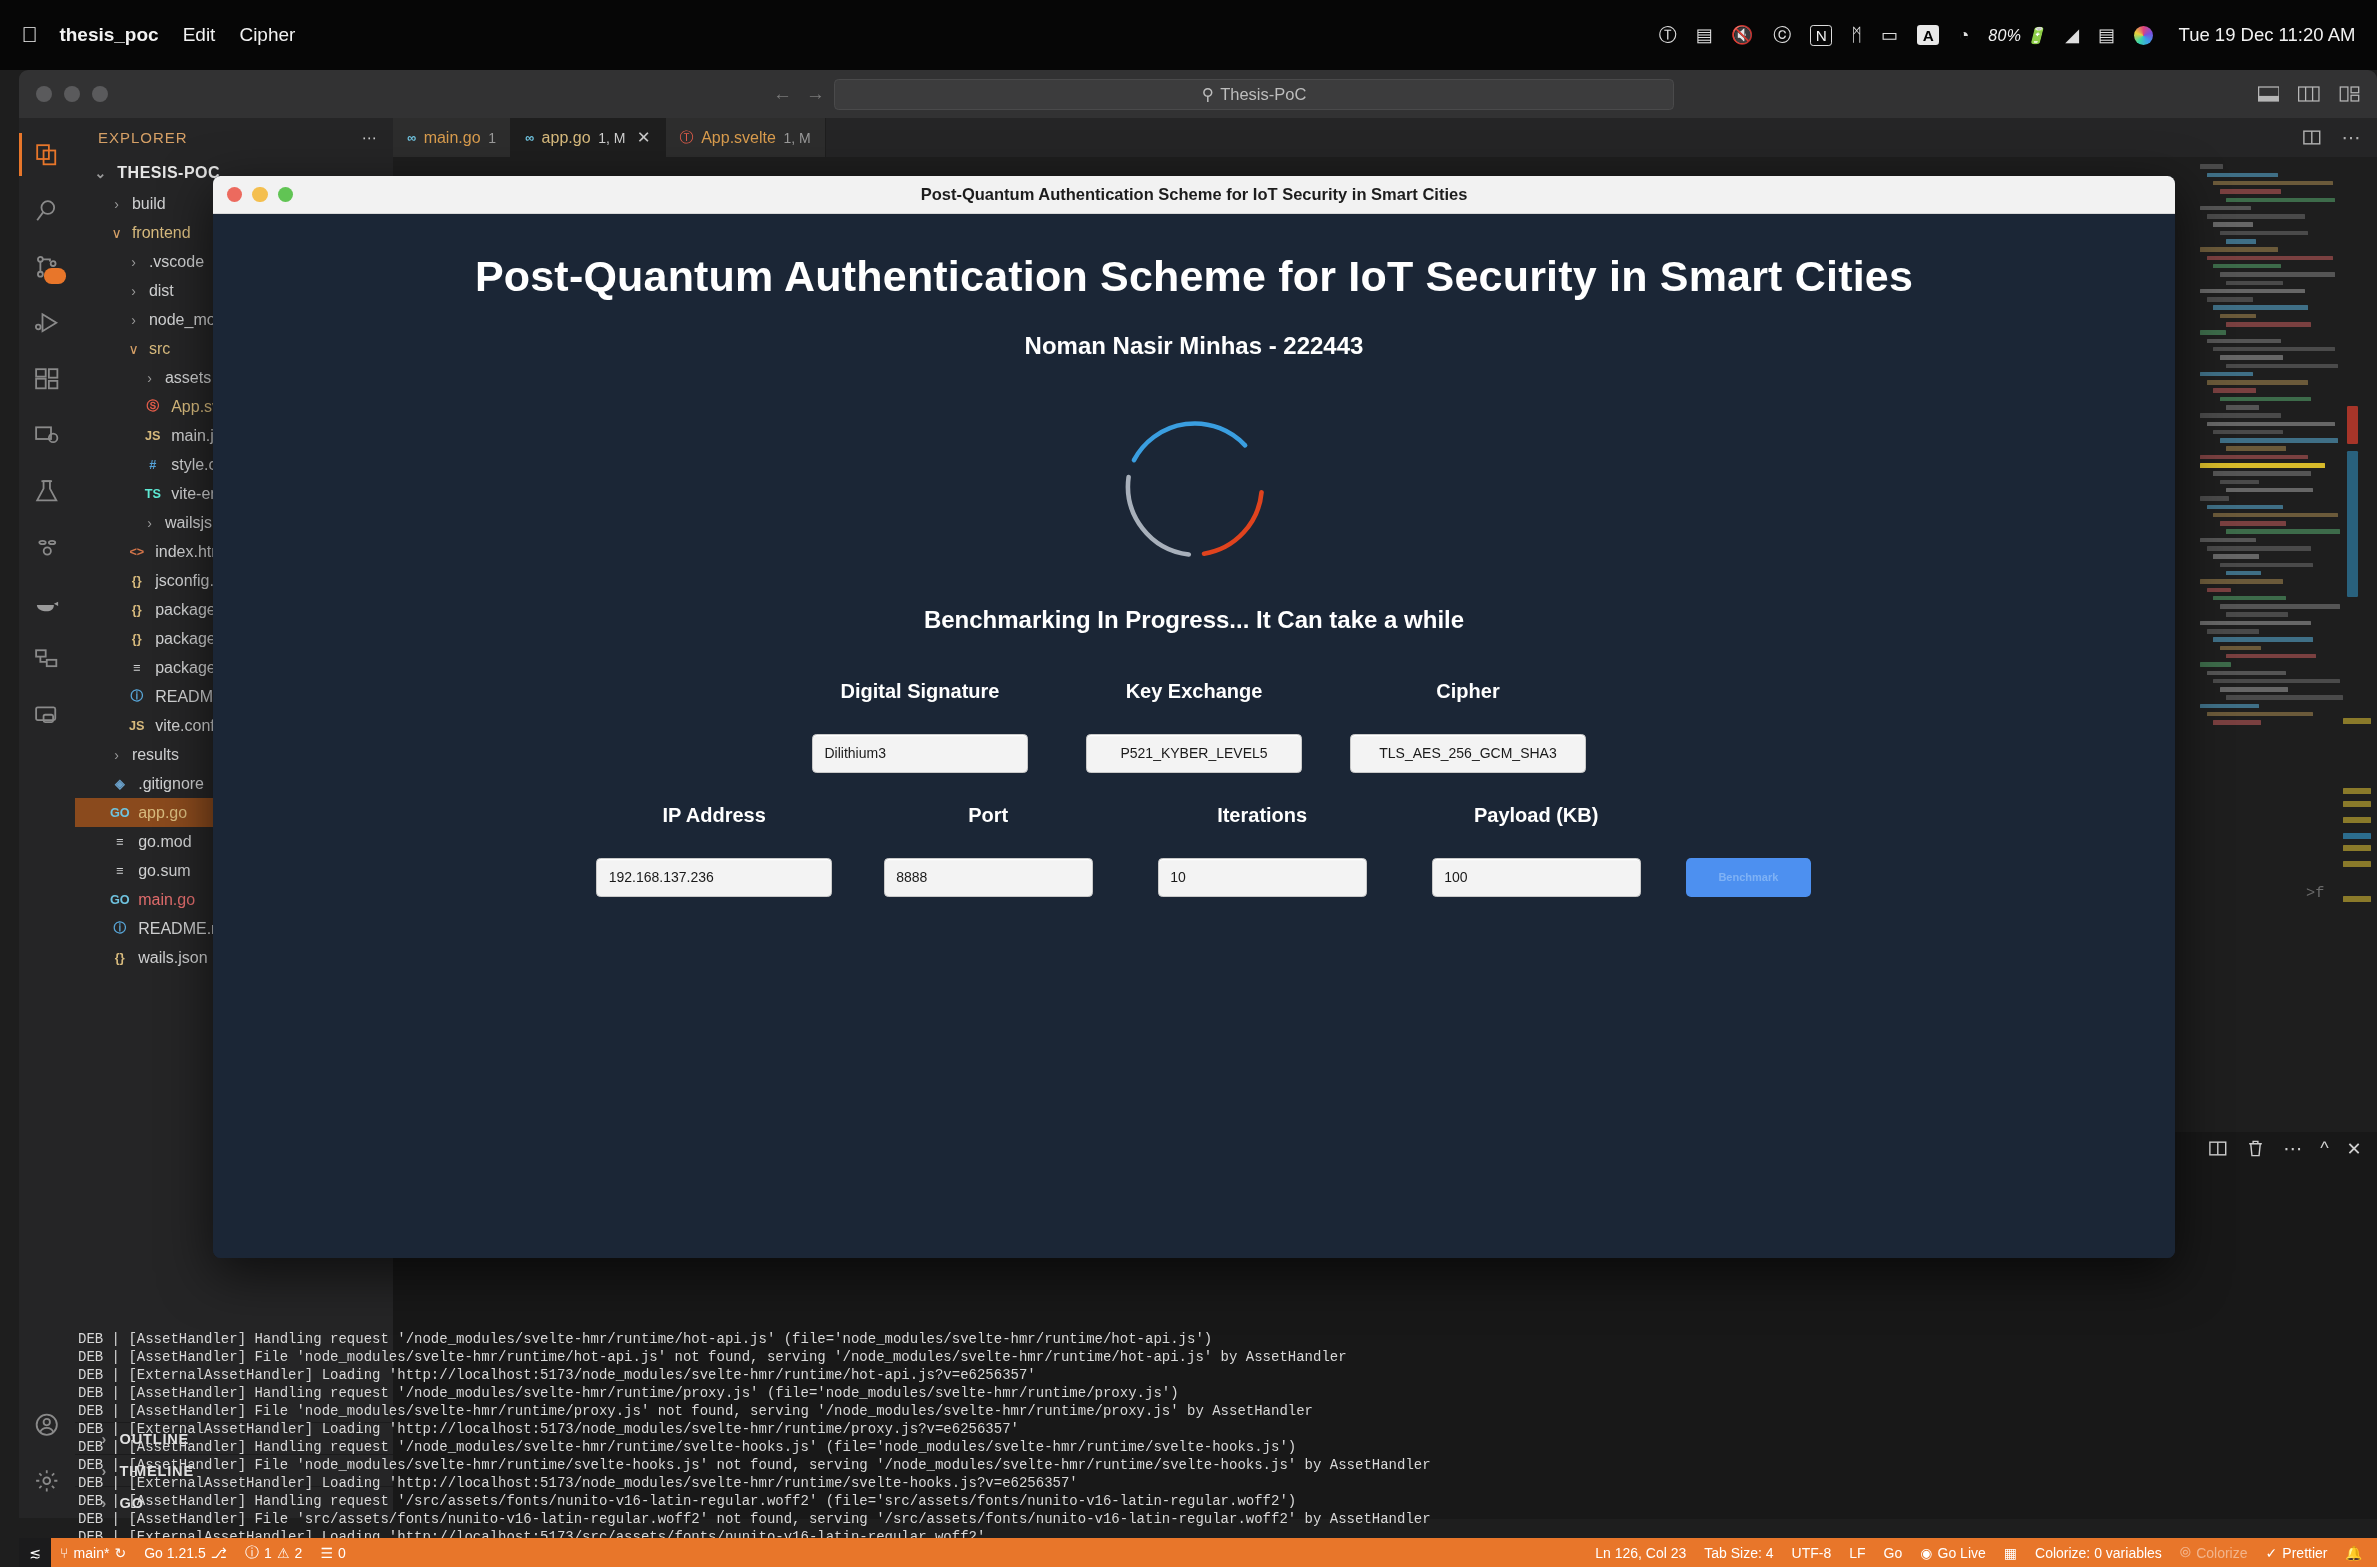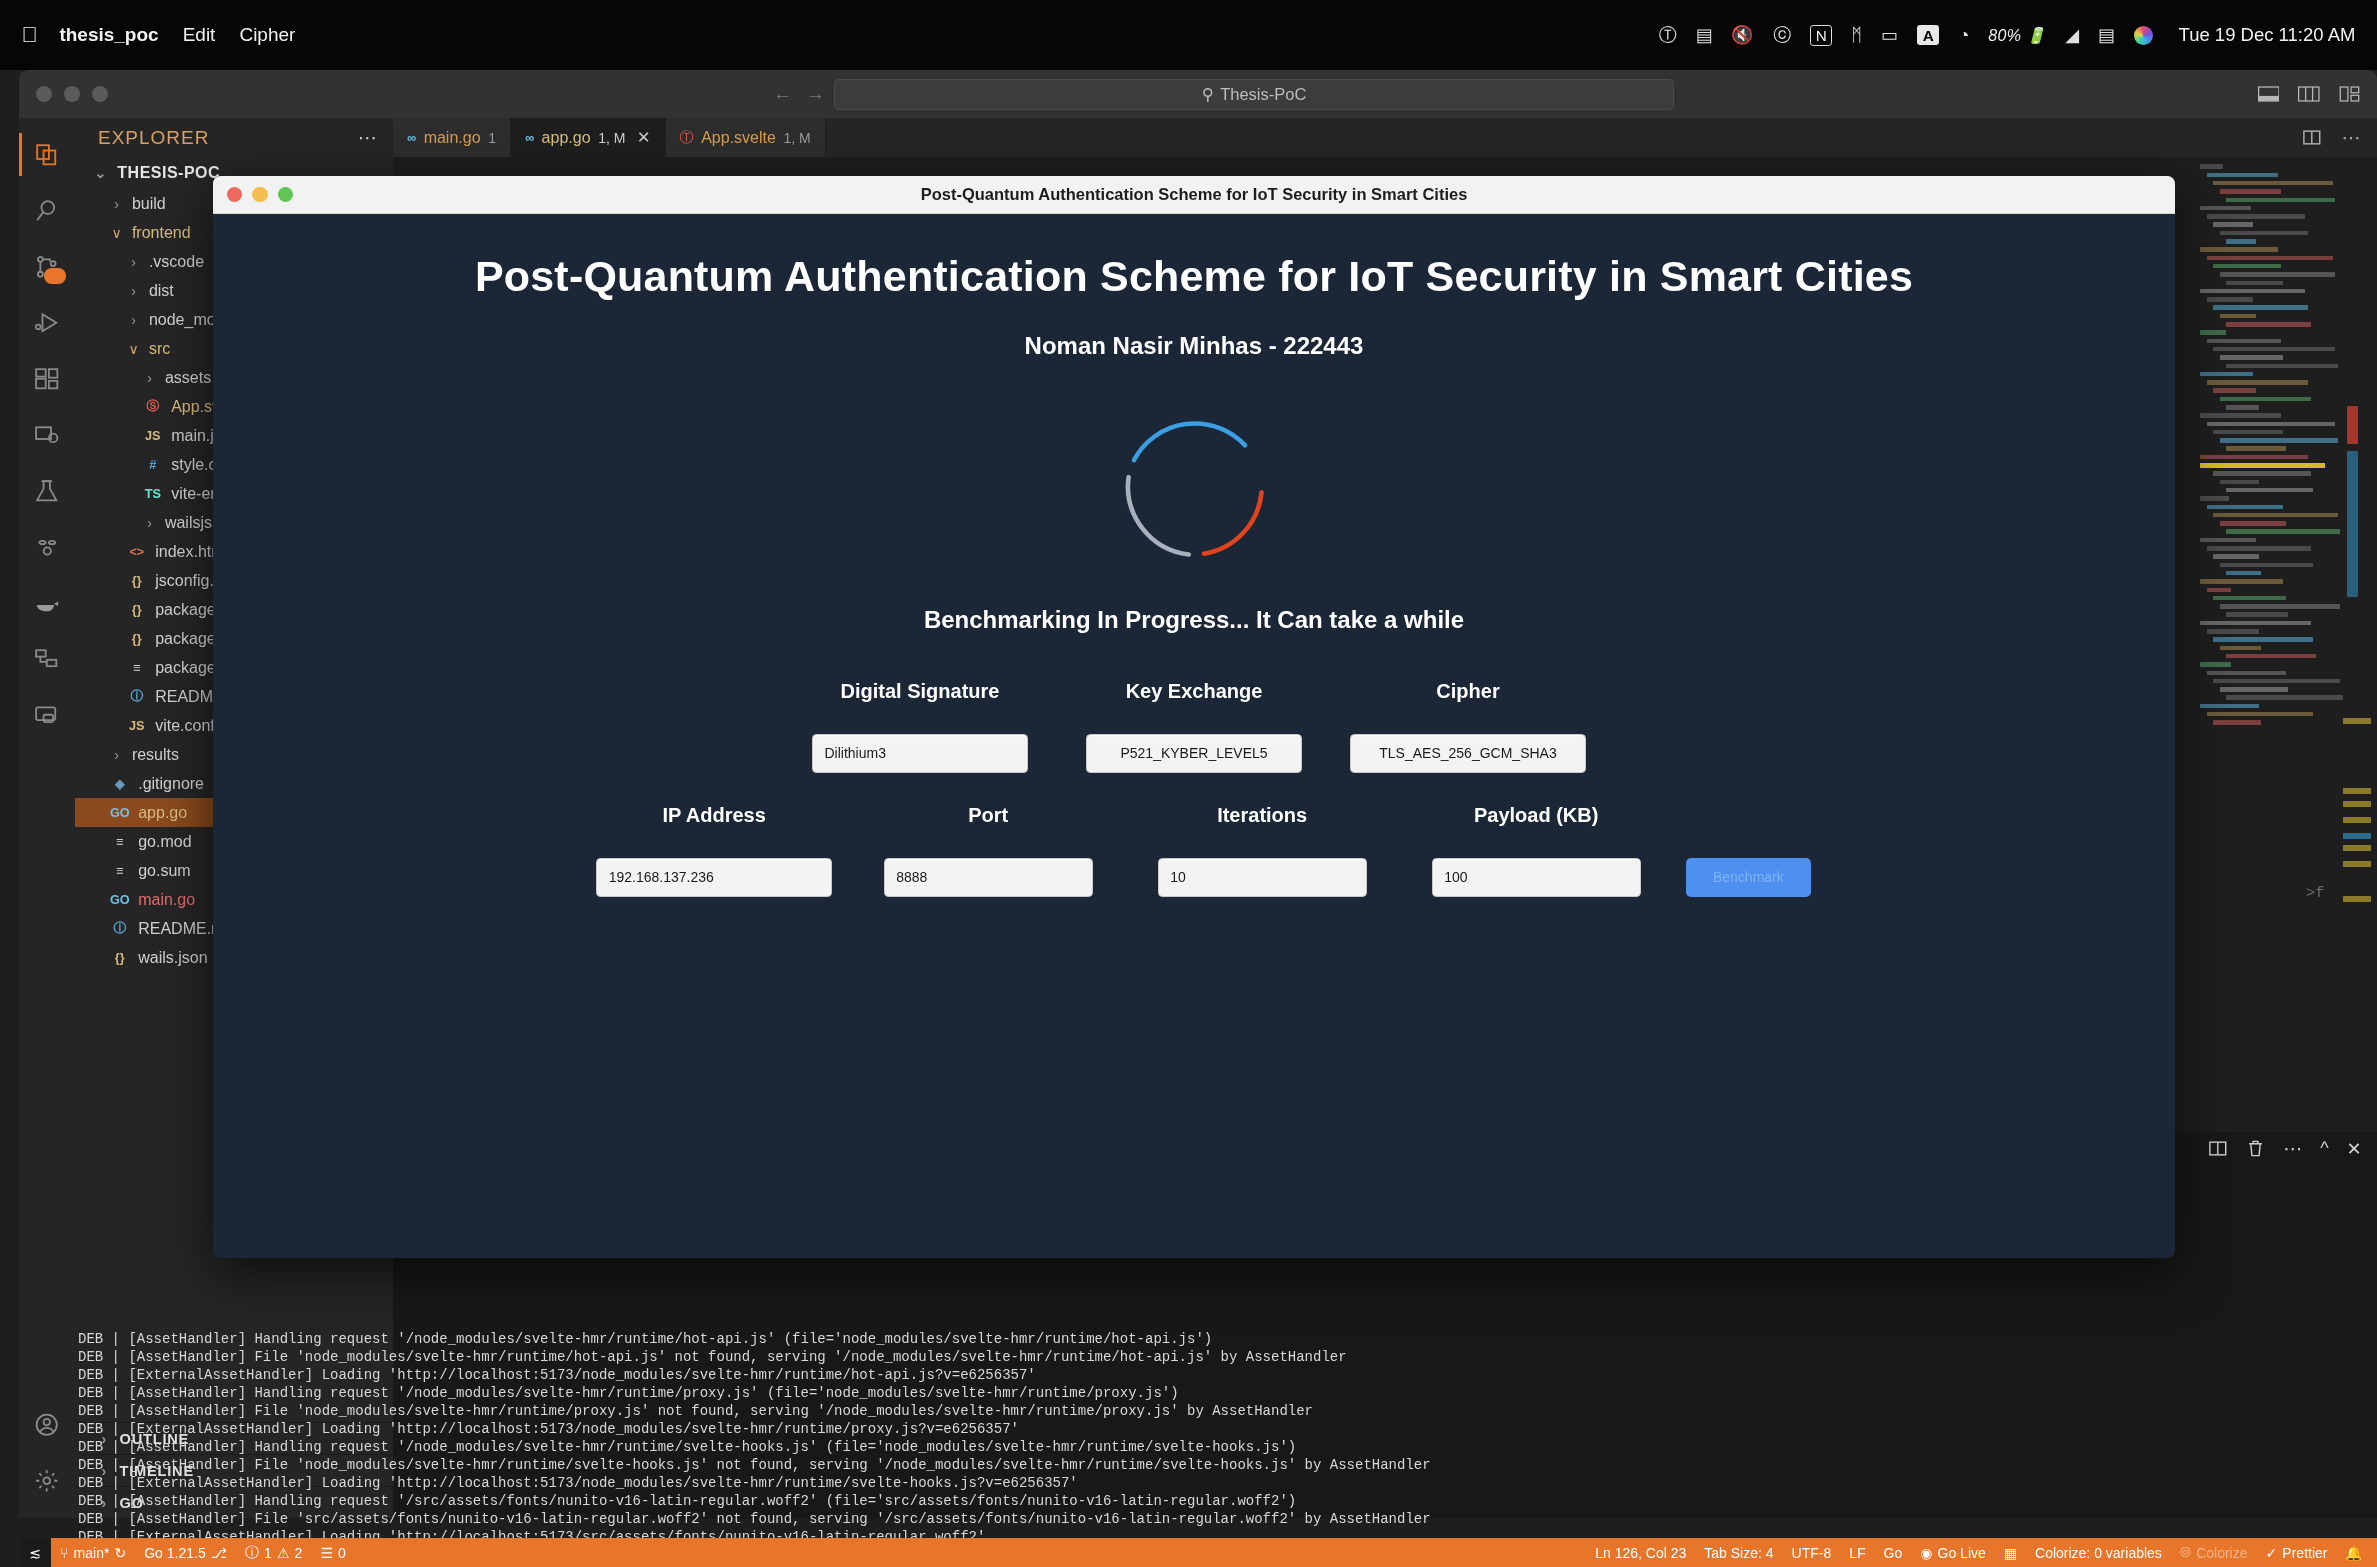--- a/index.html
+++ b/index.html
@@ -86,21 +86,21 @@
   }
   .act-bottom { margin-top: auto; padding-bottom: 9px; }
 
   
   .sidebar {
     position: absolute; left: 56px; top: 48px; width: 318px; height: 1400px;
     background: #252526;
   }
   .sb-head {
     height: 39px; display: flex; align-items: center; justify-content: space-between;
-    padding: 0 15.3px 0 23px; color: #cfcfcf; font-size: 19px; letter-spacing: 1px;
+    padding: 0 15.3px 0 23px; color: #cfcfcf; font-size: 15px; letter-spacing: 1px;
   }
   .sb-head .lbl { color: #d6a066; }
   .sb-root {
     height: 32px; display:flex; align-items:center; gap:9px; padding-left: 18px;
     color: #e6e6e6; font-size: 16px; font-weight: bold; letter-spacing: 0.5px;
   }
   .tree { font-size: 16px; color: #cfd0d1; }
   .trow {
     height: 29px; display: flex; align-items: center; gap: 7.6px;
     white-space: nowrap; overflow: hidden;
@@ -209,21 +209,21 @@
   .inp {
     width: 216px; height: 39px; background: #f3f3f3; border: 0.6px solid #c9c9c9;
     border-radius: 4.5px; color: #1a1a1a; font-size: 14px;
     display: flex; align-items: center; padding: 0 11.5px;
     box-shadow: inset 0 1.3px 0 #ffffff;
   }
   .inp.wide { width: 236px; }
   .inp.w2 { width: 209px; }
   .btn-bench {
     width: 125px; height: 39px; background: #4d90f0; border: none; border-radius: 5.1px;
-    color: #7fb2f5; font-size: 14px; font-weight: normal;
+    color: #7fb2f5; font-size: 11px; font-weight: bold;
     display: flex; align-items: center; justify-content: center;
     margin-left: 12.7px; margin-bottom: 0;
   }
 </style>
 </head>
 <body>
 
 <div id="root">
 
   <div class="macbar">

